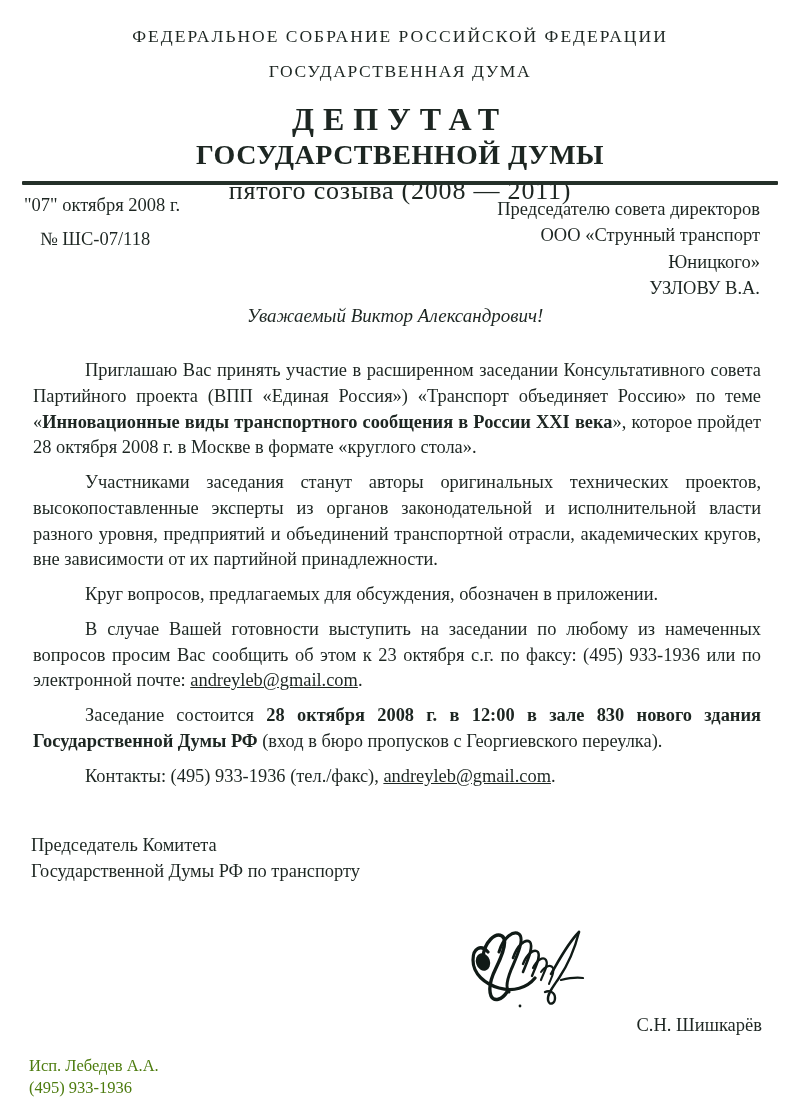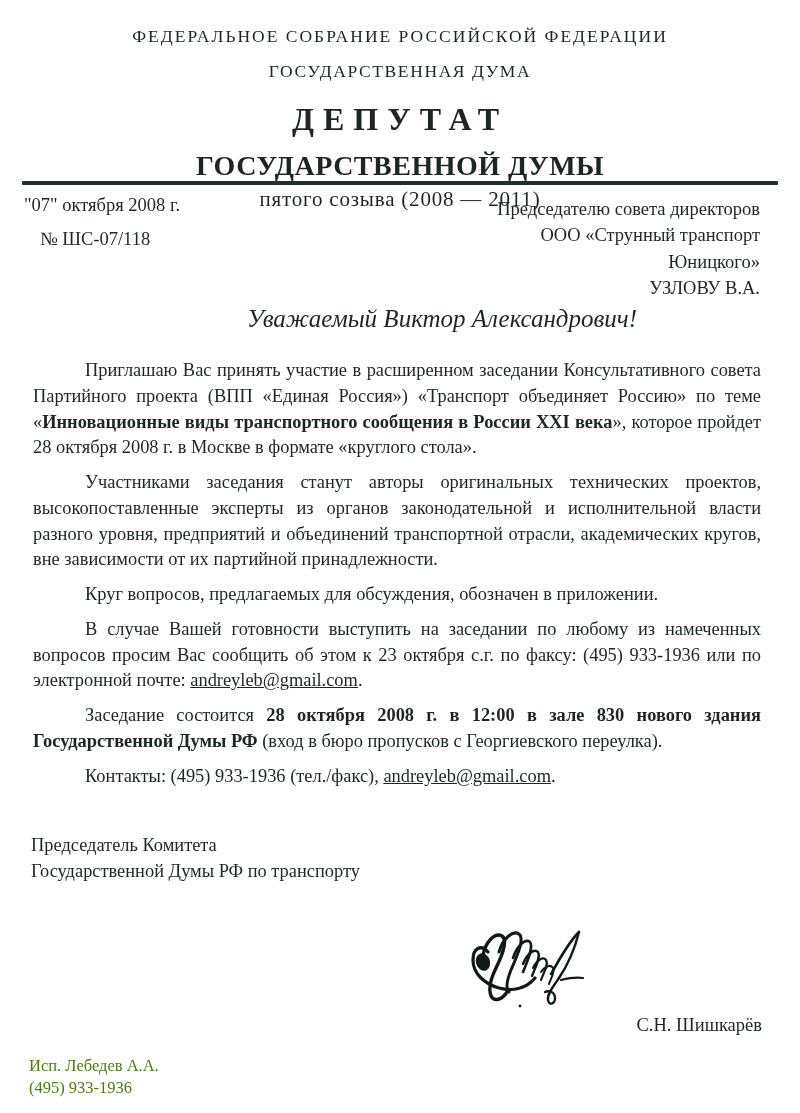--- a/index.html
+++ b/index.html
@@ -36,25 +36,25 @@
     font-size: 32px;
     font-weight: bold;
     letter-spacing: 9px;
     margin-top: 20px;
     line-height: 1.1;
   }
   .lh-duma {
     font-size: 28px;
     font-weight: bold;
     letter-spacing: 0.5px;
-    margin-top: 14px;
+    margin-top: 3px;
     line-height: 1.1;
   }
   .lh-sozyv {
-    font-size: 21px;
+    font-size: 26px;
     letter-spacing: 0.8px;
     margin-top: 5px;
     line-height: 1.15;
   }
 
   .rule {
     position: absolute;
     left: 22px;
     top: 181px;
     width: 756px;
@@ -89,21 +89,21 @@
     font-size: 18.5px;
     line-height: 1.42;
   }
   .meta-right div { white-space: nowrap; }
 
   
   .greeting {
     position: absolute;
     top: 305px;
     left: 247px;
-    font-size: 25px;
+    font-size: 19px;
     font-style: italic;
     font-weight: 500;
   }
 
   
   .body-text {
     position: absolute;
     top: 358px;
     left: 33px;
     width: 728px;

